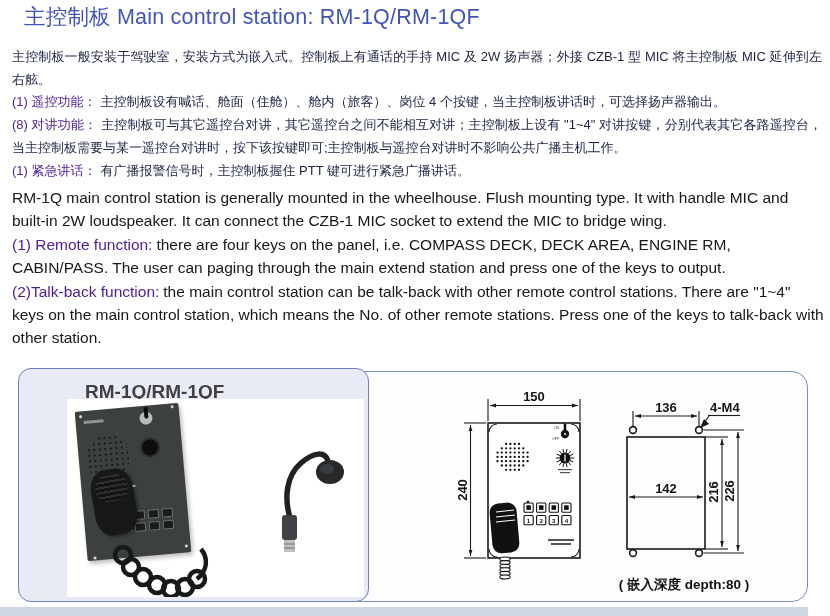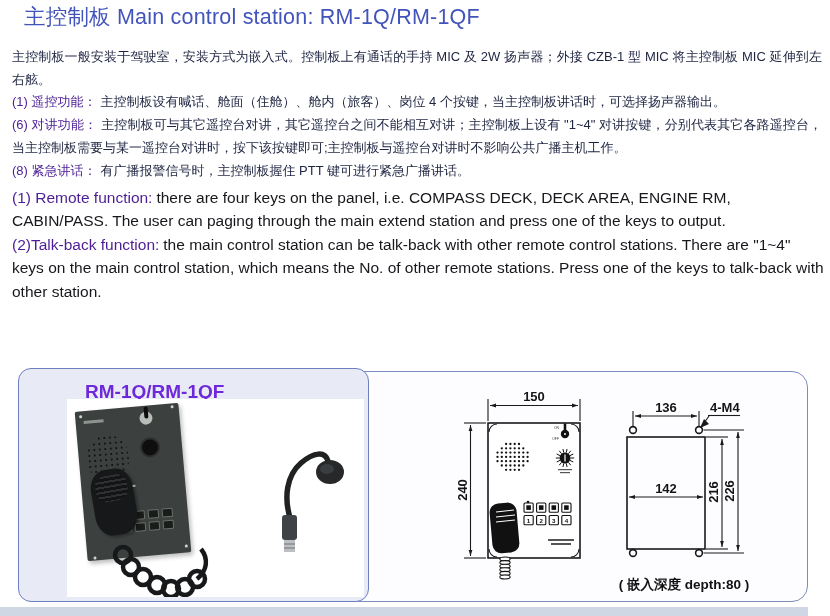--- a/index.html
+++ b/index.html
@@ -28,21 +28,21 @@
     box-sizing:border-box;border:1.6px solid #7d8cc0;border-radius:16px;
     background:#fdfdff;
   }
   .photo-box{
     position:absolute;left:18px;top:368px;width:351px;height:234px;
     box-sizing:border-box;border:1.6px solid #6d7fbe;border-radius:13px;
     background:#e8ebf5;
   }
   .photo-label{
     position:absolute;left:66px;top:12px;
-    font-size:19px;font-weight:bold;color:#6d28d9;
+    font-size:19px;font-weight:bold;color:#404040;
   }
   .photo-area{
     position:absolute;left:48px;top:30px;width:297px;height:198px;
     background:#ffffff;overflow:hidden;
   }
   
   .p-panel{
     position:absolute;left:14px;top:8px;width:104px;height:150px;
     background:#3c403e;border-radius:2px;transform:rotate(-5deg);
     box-shadow:2px 3px 4px rgba(0,0,0,.25);
@@ -84,25 +84,26 @@
   .bottom-strip{position:absolute;left:0;top:607px;width:808px;height:9px;background:#cfd6e4;}
 </style>
 </head>
 <body>
 
 <h1 class="title">主控制板  Main control station: RM-1Q/RM-1QF</h1>
 
 <div class="cn-block">
   <p>主控制板一般安装于驾驶室，安装方式为嵌入式。控制板上有通话的手持 MIC 及 2W 扬声器；外接 CZB-1 型 MIC 将主控制板 MIC 延伸到左右舷。</p>
   <p><span class="lbl">(1) 遥控功能：</span><span>主控制板设有喊话、舱面（住舱）、舱内（旅客）、岗位 4 个按键，当主控制板讲话时，可选择扬声器输出。</span></p>
-  <p><span class="lbl">(6) 对讲功能：</span><span>主控制板可与其它遥控台对讲，其它遥控台之间不能相互对讲；主控制板上设有 "1~4" 对讲按键，分别代表其它各路遥控台，当主控制板需要与某一遥控台对讲时，按下该按键即可;主控制板与遥控台对讲时不影响公共广播主机工作。</span></p>
-  <p><span class="lbl">(8) 紧急讲话：</span><span>有广播报警信号时，主控制板握住 PTT 键可进行紧急广播讲话。</span></p>
+  <p><span class="lbl">(8) 对讲功能：</span><span>主控制板可与其它遥控台对讲，其它遥控台之间不能相互对讲；主控制板上设有 "1~4" 对讲按键，分别代表其它各路遥控台，当主控制板需要与某一遥控台对讲时，按下该按键即可;主控制板与遥控台对讲时不影响公共广播主机工作。</span></p>
+  <p><span class="lbl">(1) 紧急讲话：</span><span>有广播报警信号时，主控制板握住 PTT 键可进行紧急广播讲话。</span></p>
 </div>
 
 <div class="en-block">
+  <p>RM-1Q main control station is generally mounted in the wheelhouse. Flush mounting type. It with handle MIC and built-in 2W loudspeaker. It can connect the CZB-1 MIC socket to extend the MIC to bridge wing.</p>
   <p><span class="lbl">(1) Remote function:</span><span>there are four keys on the panel, i.e. COMPASS DECK, DECK AREA, ENGINE RM, CABIN/PASS. The user can paging through the main extend station and press one of the keys to output.</span></p>
   <p><span class="lbl">(2)Talk-back function:</span><span>the main control station can be talk-back with other remote control stations. There are "1~4" keys on the main control station, which means the No. of other remote stations. Press one of the keys to talk-back with other station.</span></p>
 </div>
 
 <div class="outer-box"></div>
 
 <div class="photo-box">
   <div class="photo-label">RM-1Q/RM-1QF</div>
   <div class="photo-area">
 

